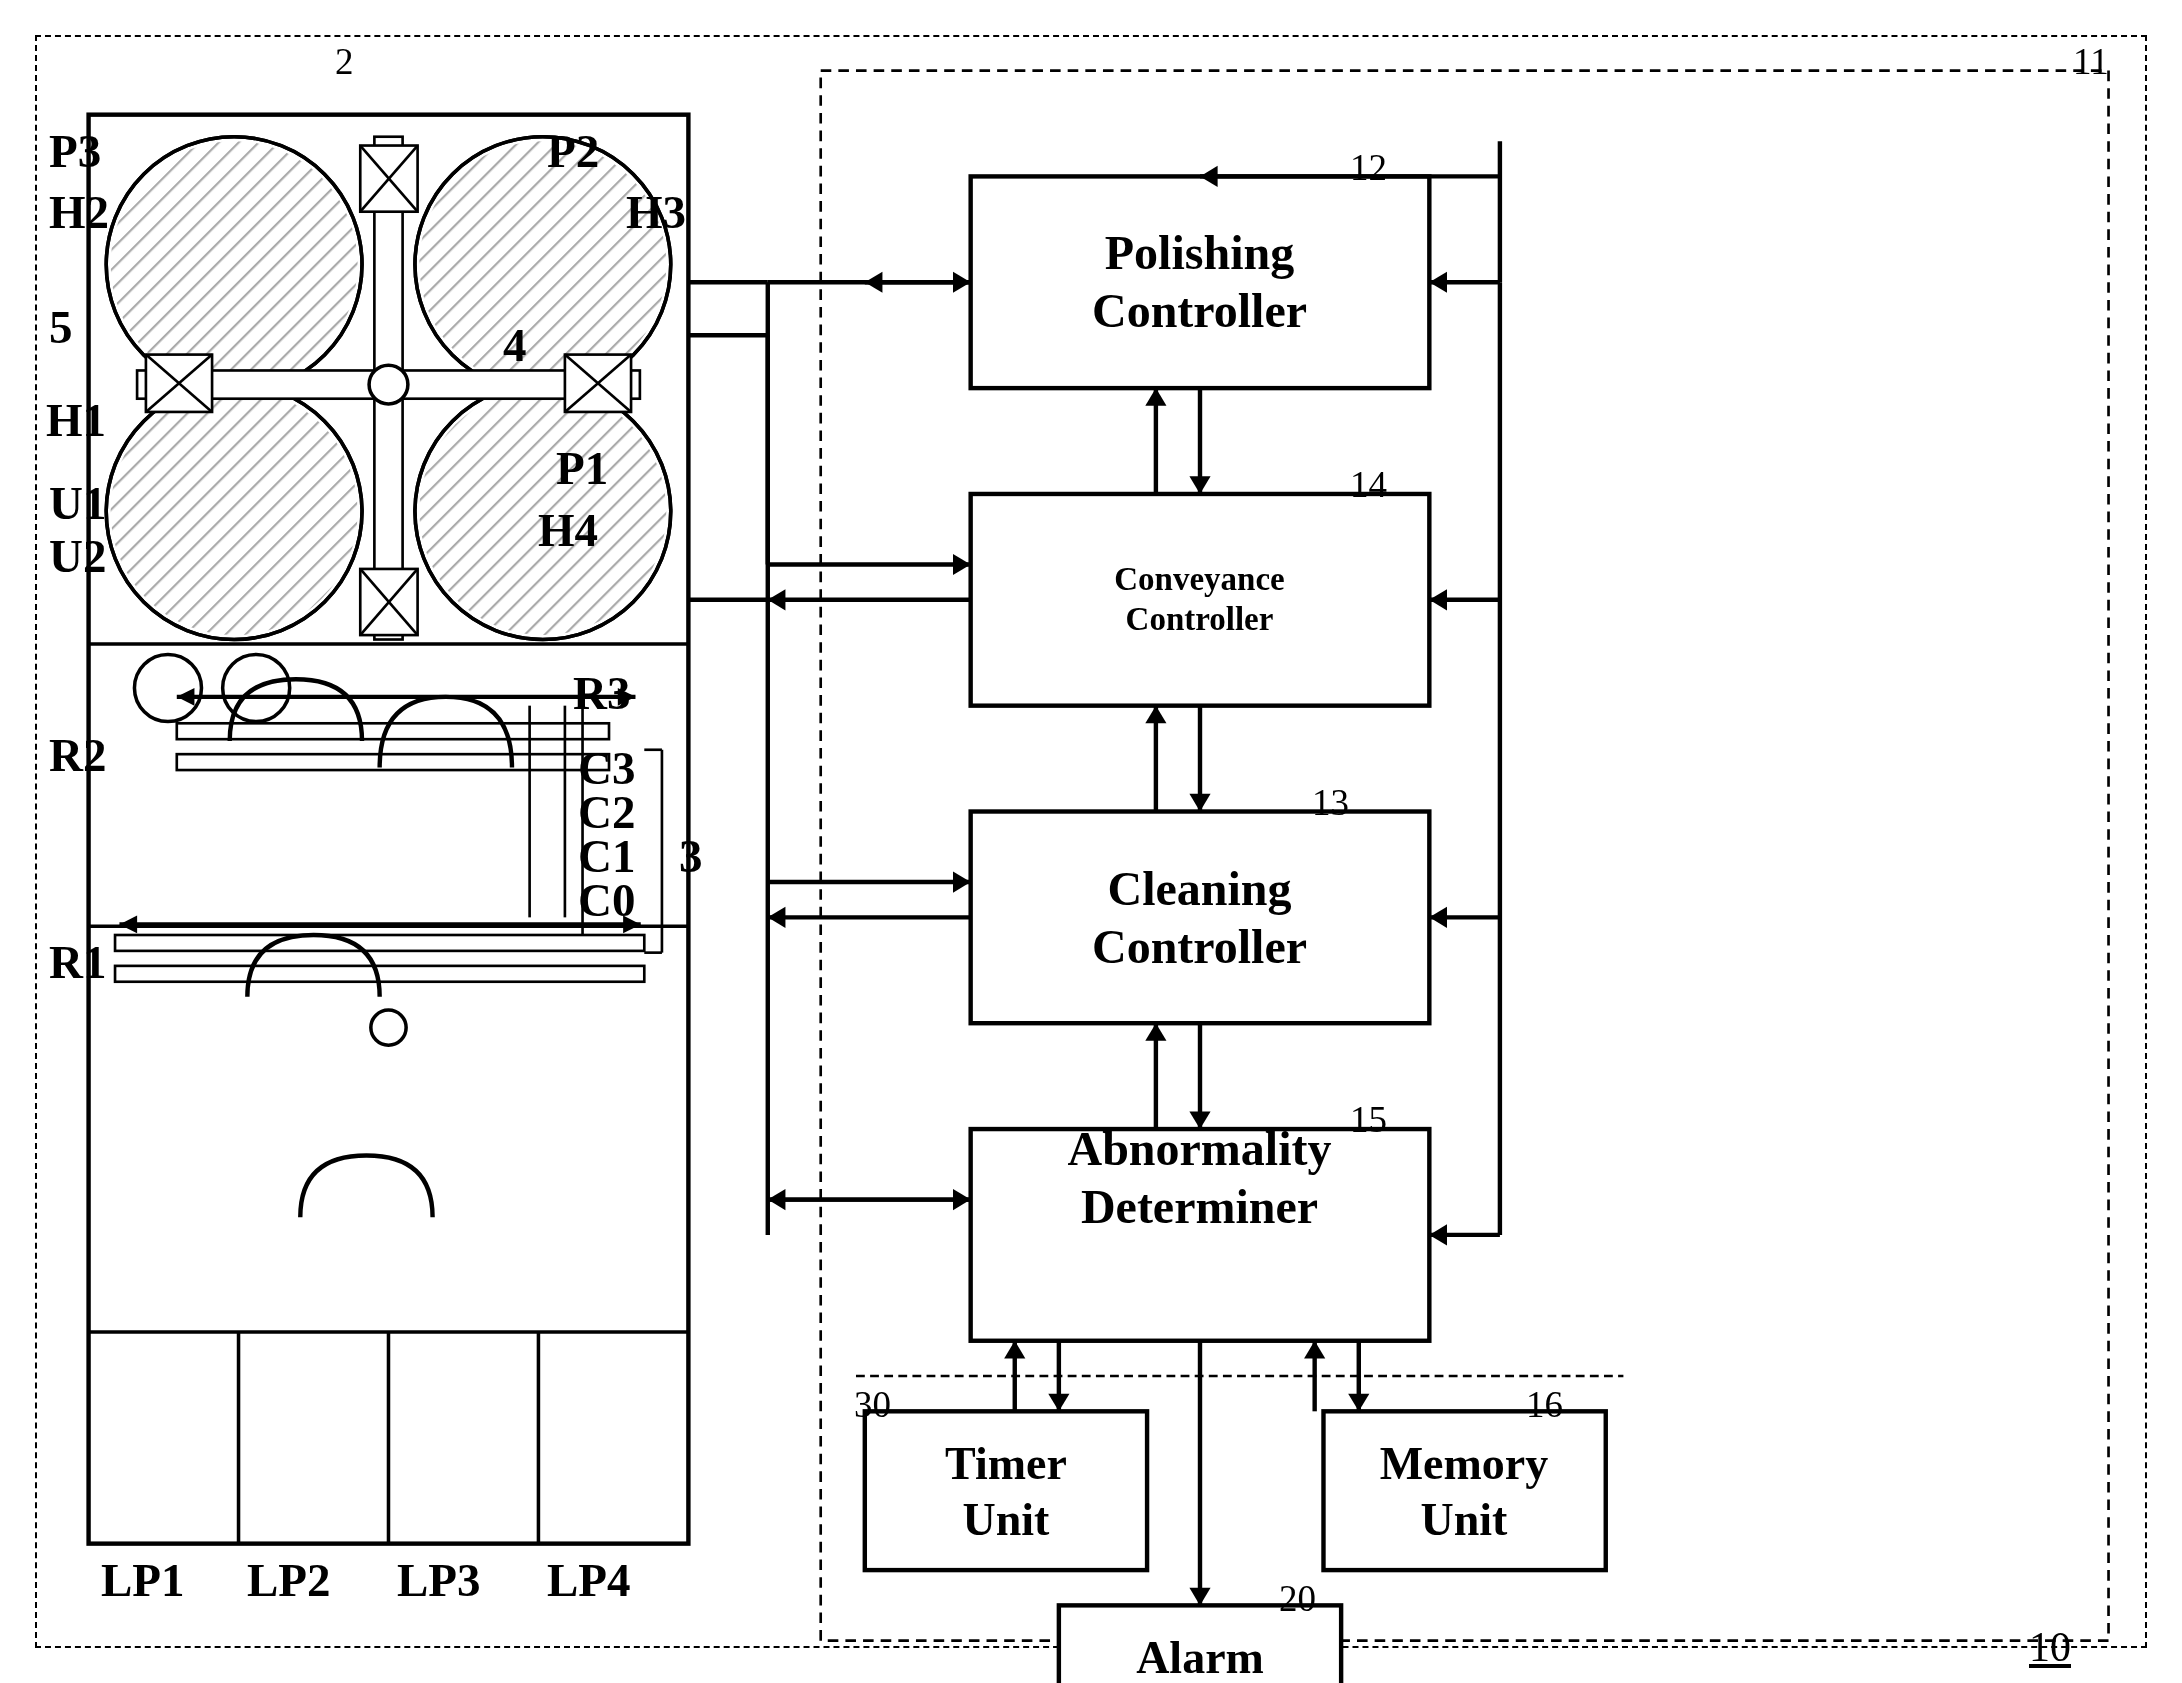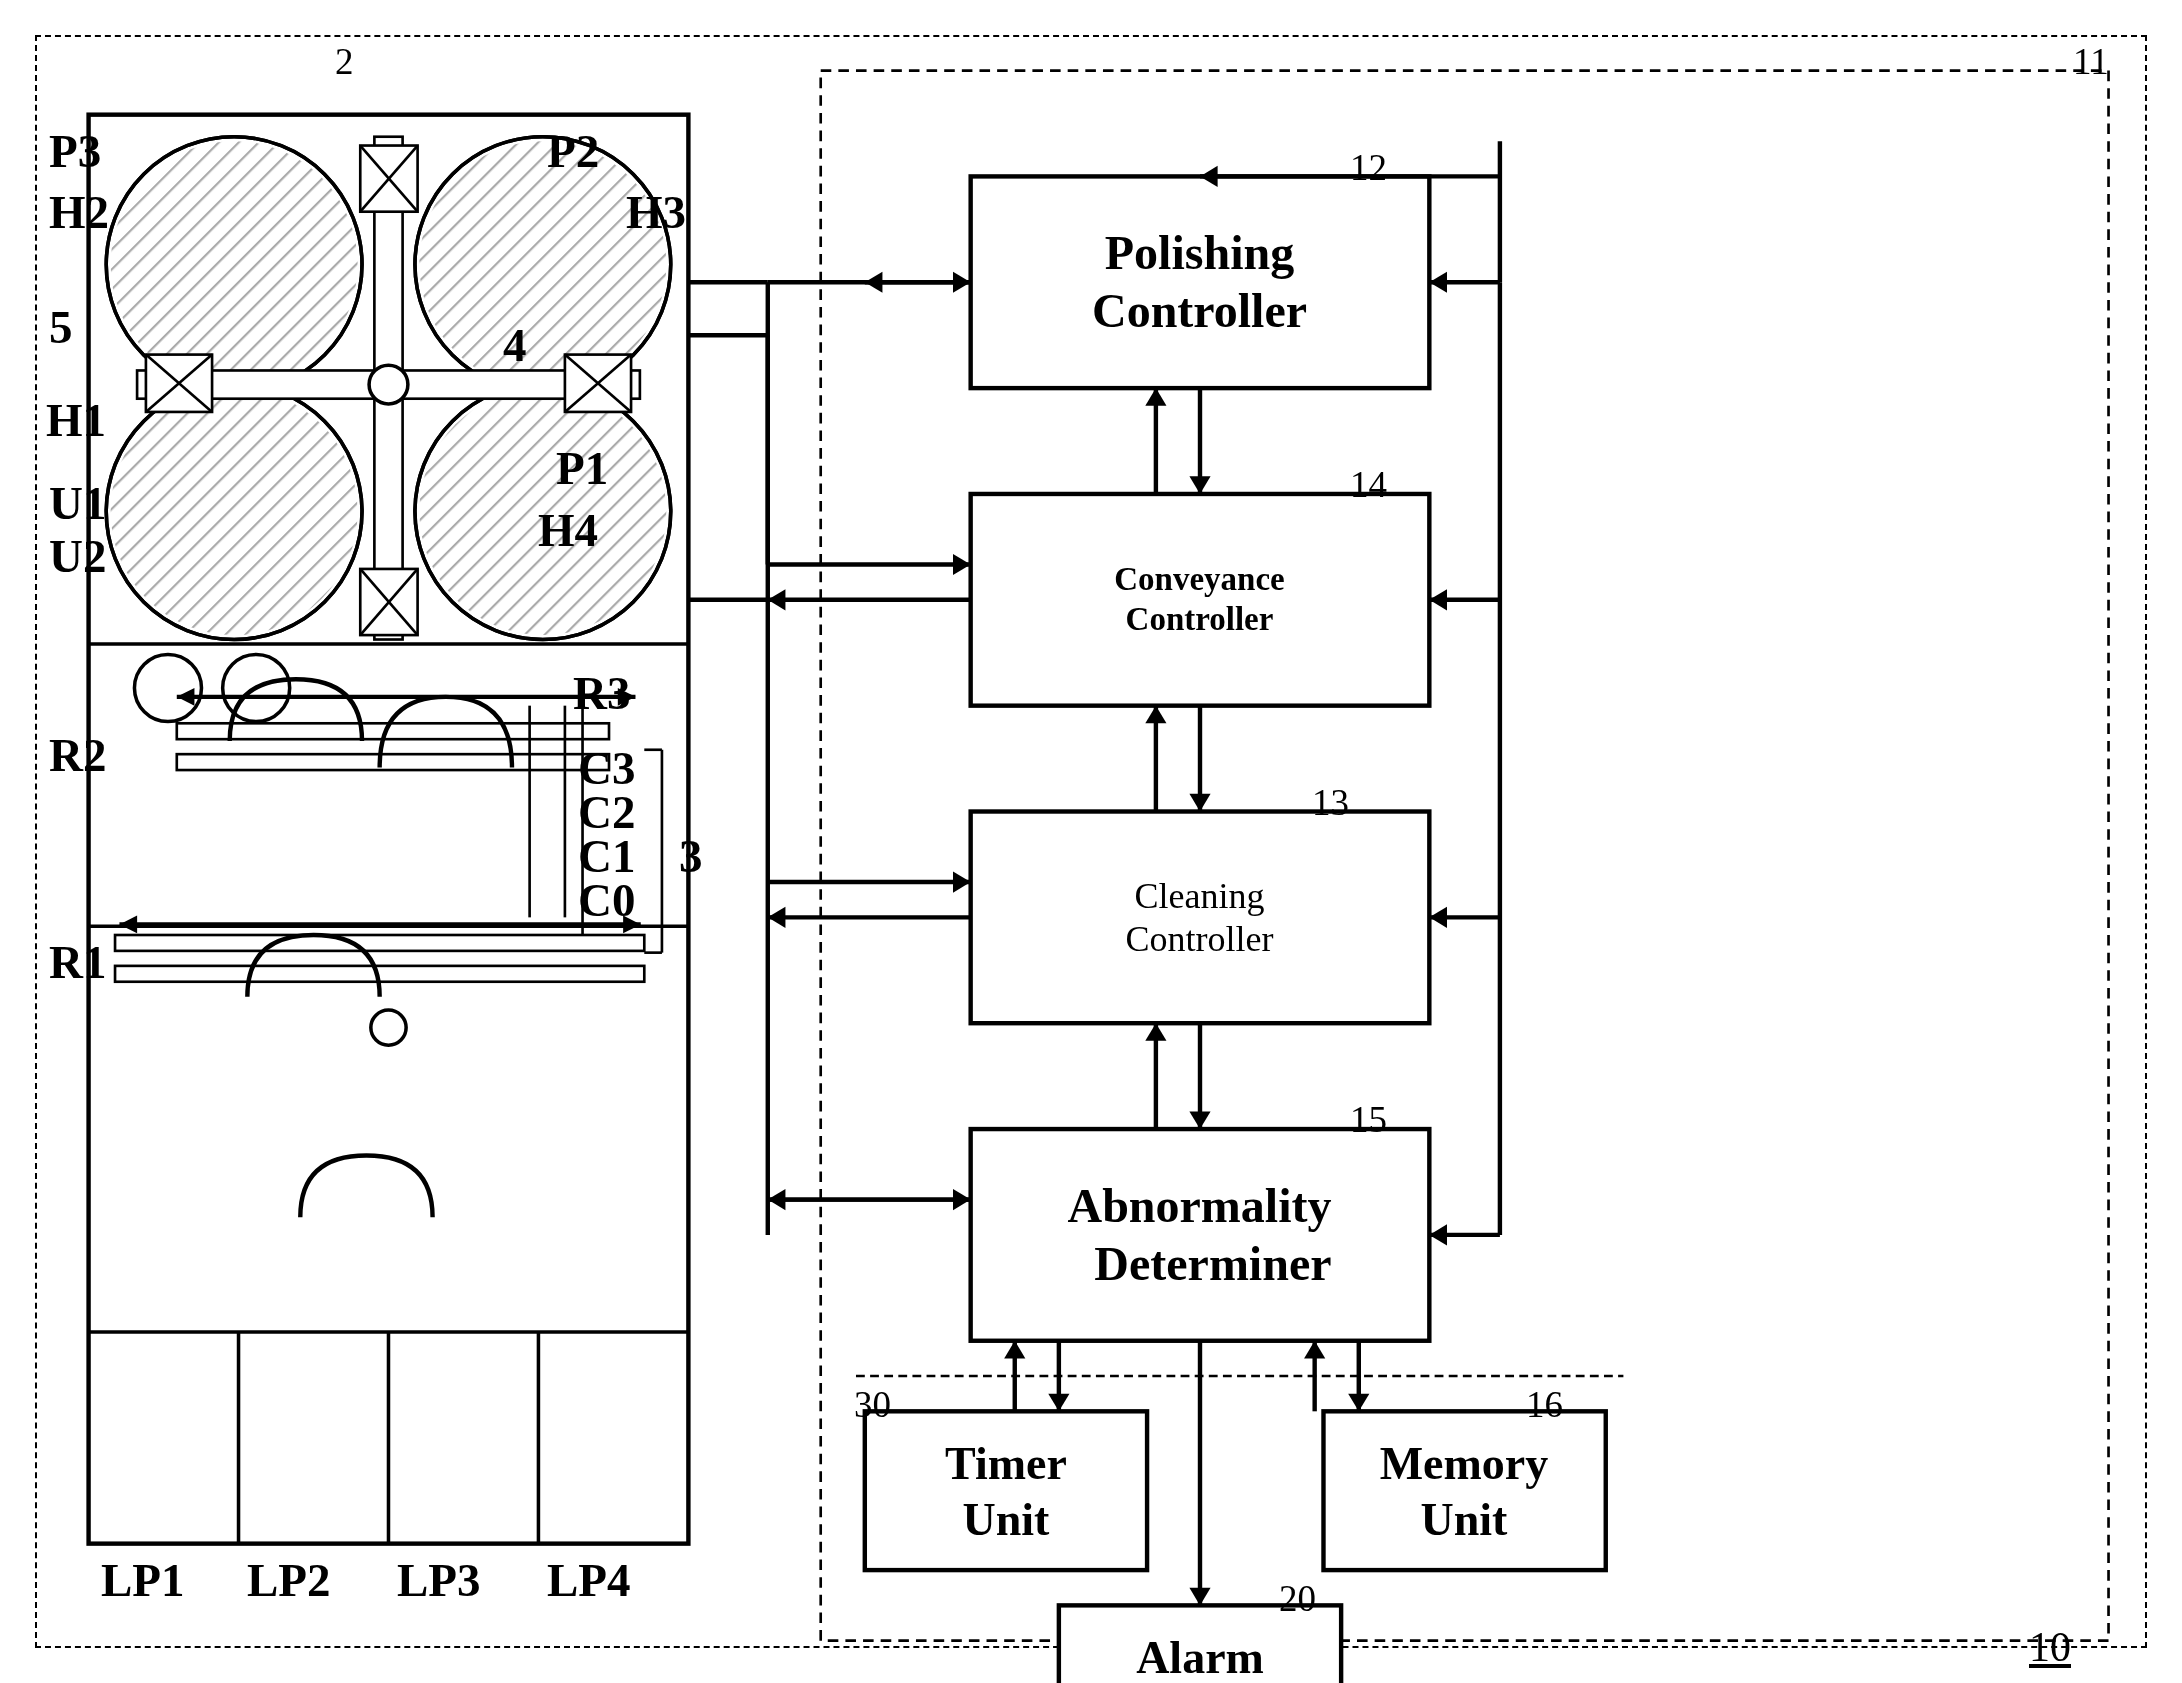--- a/index.html
+++ b/index.html
@@ -344,24 +344,24 @@
 
   <div style="position:absolute; left:970px; top:176px; width:459px; height:212px; display:flex; align-items:center; justify-content:center; text-align:center;">
     <span style="font-size:48px; font-weight:bold; line-height:1.2;">Polishing<br>Controller</span>
   </div>
 
   <div style="position:absolute; left:970px; top:494px; width:459px; height:212px; display:flex; align-items:center; justify-content:center; text-align:center;">
     <span style="font-size:33px; font-weight:bold; line-height:1.2;">Conveyance<br>Controller</span>
   </div>
 
   <div style="position:absolute; left:970px; top:812px; width:459px; height:212px; display:flex; align-items:center; justify-content:center; text-align:center;">
-    <span style="font-size:36px; font-weight:normal; line-height:1.2;">Cleaning<br>Controller</span>
-  </div>
-
-  <div style="position:absolute; left:970px; top:1129px; width:459px; height:212px; display:flex; align-items:center; justify-content:center; text-align:right;">
+    <span style="font-size:48px; font-weight:bold; line-height:1.2;">Cleaning<br>Controller</span>
+  </div>
+
+  <div style="position:absolute; left:970px; top:1072px; width:459px; height:212px; display:flex; align-items:center; justify-content:center; text-align:center;">
     <span style="font-size:48px; font-weight:bold; line-height:1.2;">Abnormality<br>Determiner</span>
   </div>
 
   <div style="position:absolute; left:865px; top:1412px; width:282px; height:159px; display:flex; align-items:center; justify-content:center; text-align:center;">
     <span style="font-size:46px; font-weight:bold; line-height:1.2;">Timer<br>Unit</span>
   </div>
 
   <div style="position:absolute; left:1323px; top:1412px; width:282px; height:159px; display:flex; align-items:center; justify-content:center; text-align:center;">
     <span style="font-size:46px; font-weight:bold; line-height:1.2;">Memory<br>Unit</span>
   </div>

